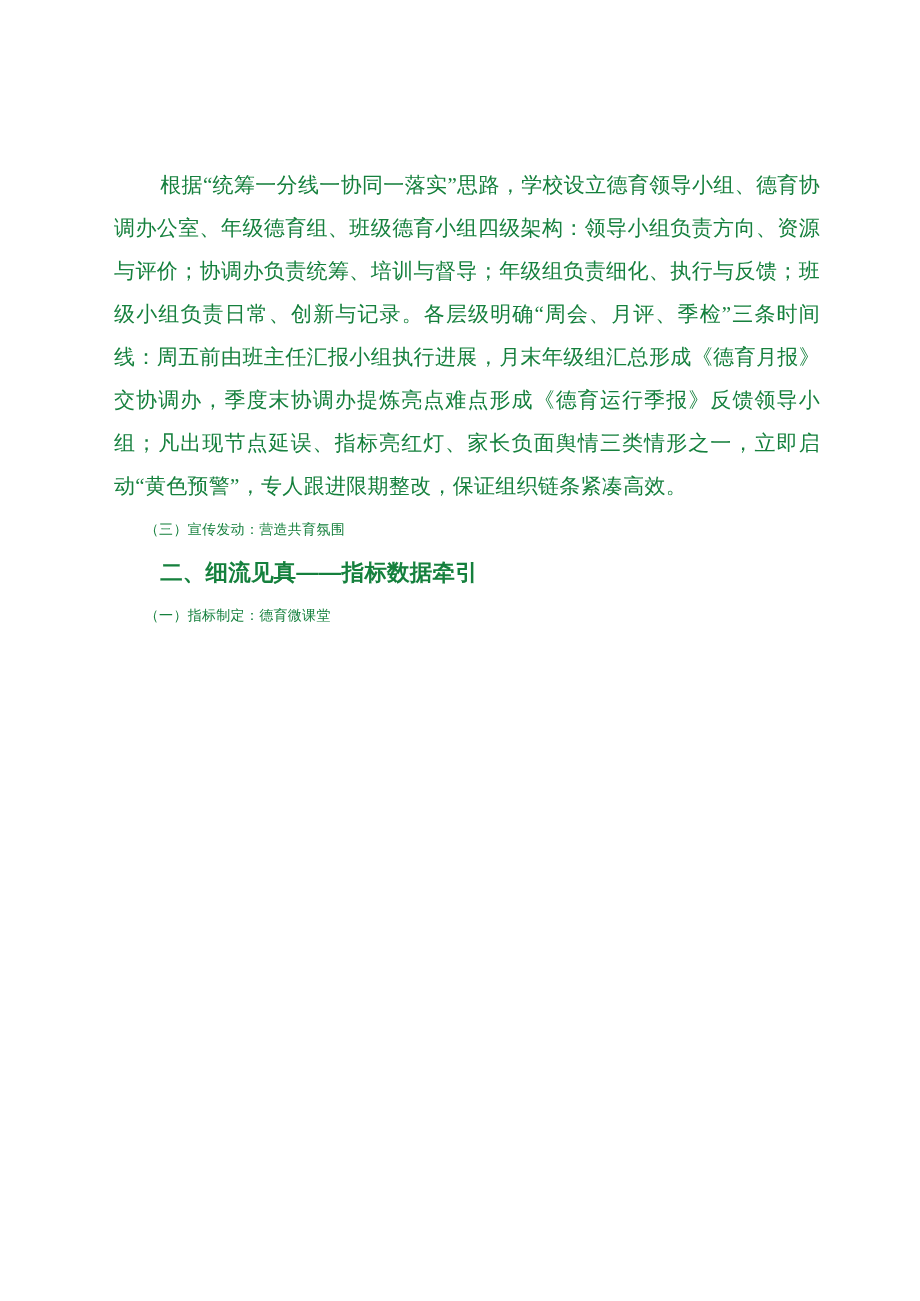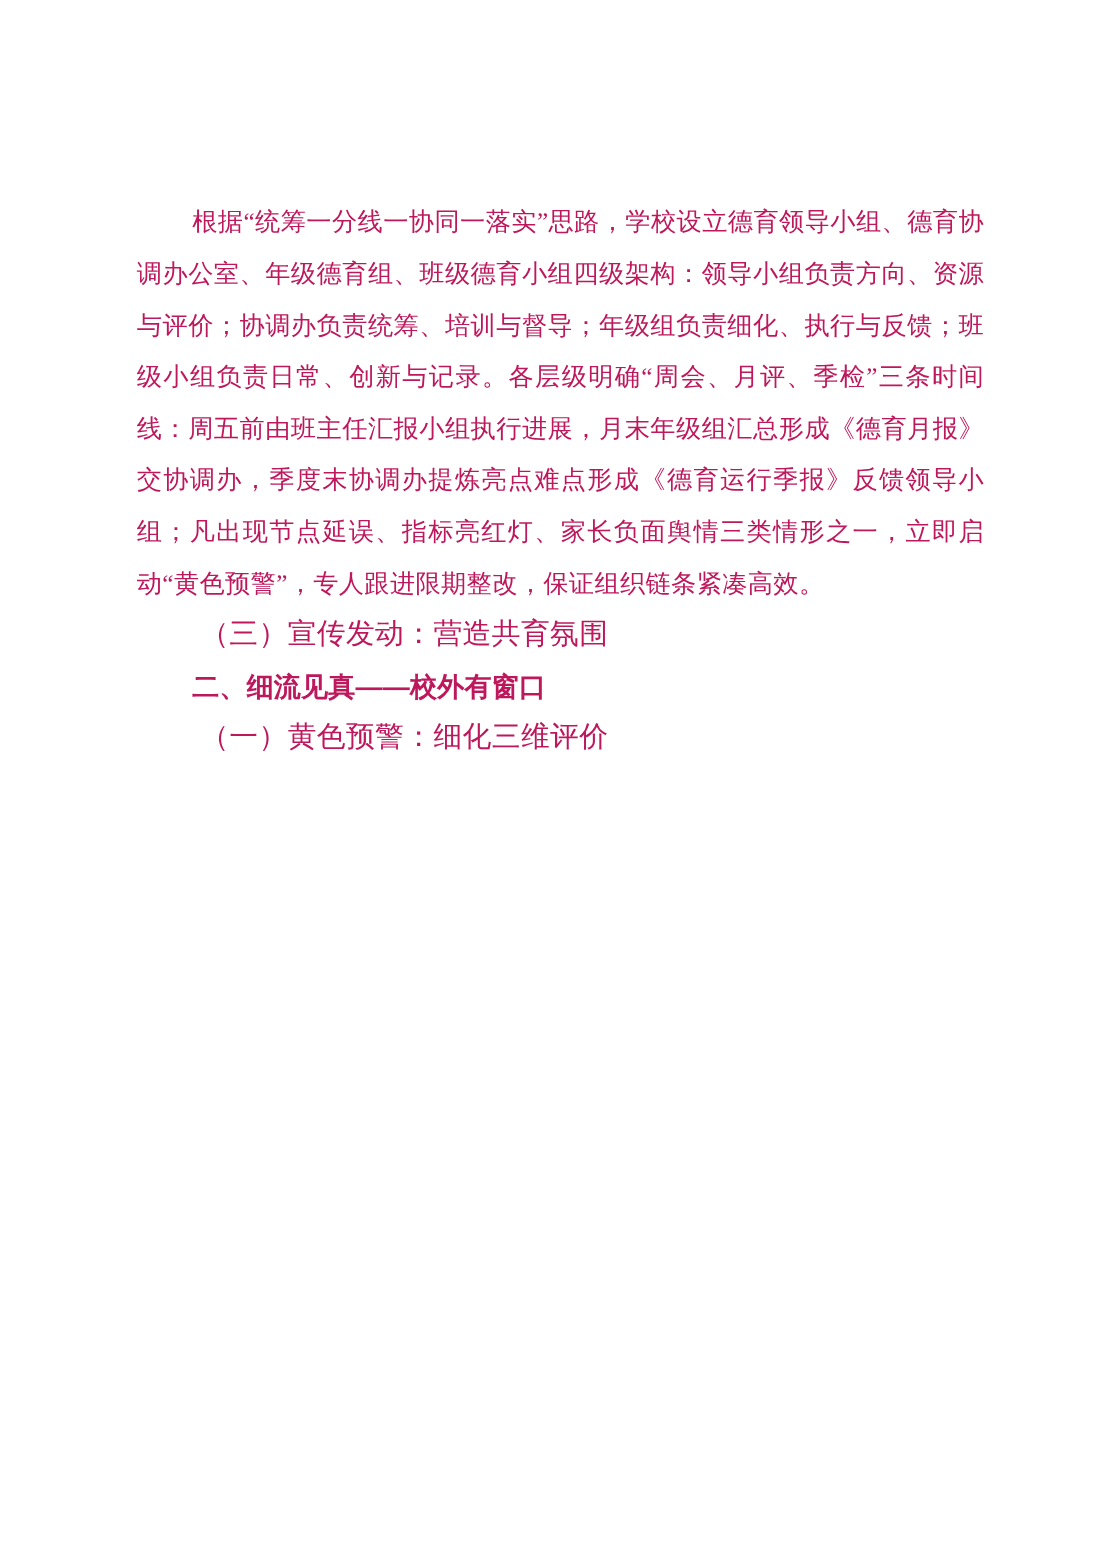--- a/index.html
+++ b/index.html
@@ -14,34 +14,34 @@
   }
   .doc-page {
     box-sizing: border-box;
     width: 920px;
     height: 1301px;
     background: #ffffff;
     padding: 164px 100px 0 114px;
     font-family: "Liberation Serif", "DejaVu Serif", serif;
     font-size: 21px;
     line-height: 43px;
-    color: #be185d;
+    color: #15803d;
   }
   .body-paragraph {
     margin: 0;
     text-align: justify;
     text-indent: 2.2em;
     letter-spacing: 0.3px;
   }
   .subsection-heading {
     margin: 0;
     text-indent: 2.2em;
     letter-spacing: 0.3px;
     font-weight: normal;
-    font-size: 24px;
+    font-size: 14px;
     text-align: left;
   }
   .section-heading {
     margin: 0;
     text-indent: 2.05em;
     font-family: "Liberation Sans", "DejaVu Sans", sans-serif;
     font-weight: bold;
     font-size: 22.5px;
     letter-spacing: 0.2px;
     text-align: left;
@@ -49,17 +49,17 @@
 </style>
 </head>
 <body>
 
 <div class="doc-page">
   <p class="body-paragraph">根据“统筹一分线一协同一落实”思路，学校设立德育领导小组、德育协调办公室、年级德育组、班级德育小组四级架构：领导小组负责方向、资源与评价；协调办负责统筹、培训与督导；年级组负责细化、执行与反馈；班级小组负责日常、创新与记录。各层级明确“周会、月评、季检”三条时间线：周五前由班主任汇报小组执行进展，月末年级组汇总形成《德育月报》交协调办，季度末协调办提炼亮点难点形成《德育运行季报》反馈领导小组；凡出现节点延误、指标亮红灯、家长负面舆情三类情形之一，立即启动“黄色预警”，专人跟进限期整改，保证组织链条紧凑高效。</p>
 
   <p class="subsection-heading">（三）宣传发动：营造共育氛围</p>
 
 
-  <p class="section-heading">二、细流见真——校外有窗口</p>
+  <p class="section-heading">二、细流见真——指标数据牵引</p>
 
-  <p class="subsection-heading">（一）黄色预警：细化三维评价</p>
+  <p class="subsection-heading">（一）指标制定：德育微课堂</p>
 
 </div>
 
 </body></html>

